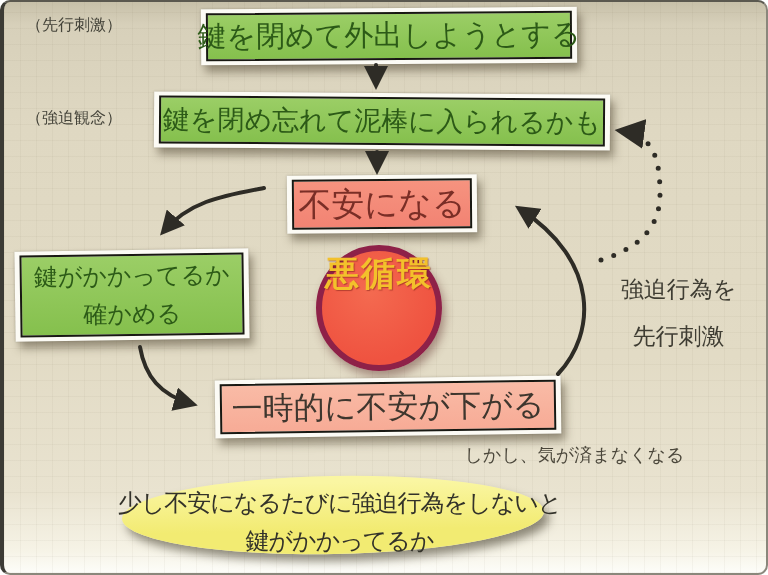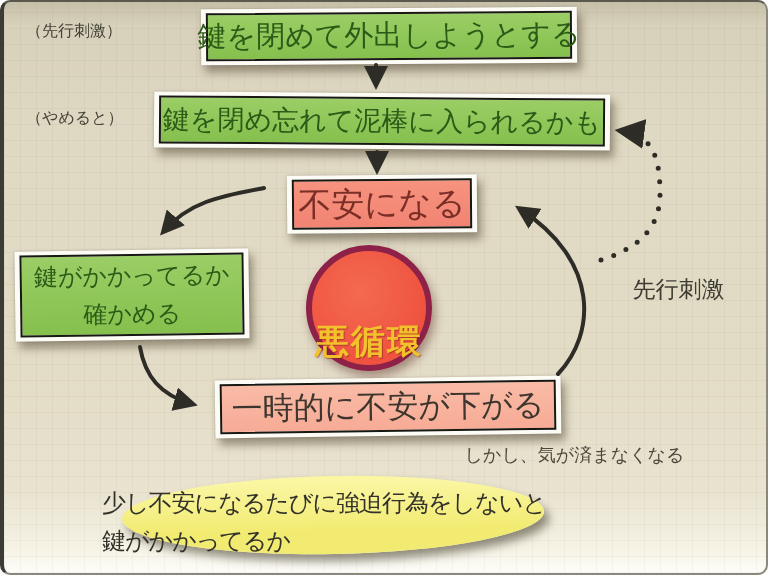--- a/index.html
+++ b/index.html
@@ -16,36 +16,36 @@
       linear-gradient(180deg,#c7c0a9 0%,#d7d0ba 4%,#dfd8c2 22%,#e2dbc5 62%,#e9e3d0 86%,#f6f3e6 96%,#fdfdf9 100%);
   }
   .lbl{position:absolute;font-size:16px;color:#45443a;letter-spacing:0px;white-space:nowrap;}
   .pbox{position:absolute;background:#fcfbf5;padding:4px 5px;
         box-shadow:4px 7px 9px rgba(75,66,46,0.5), 0 0 2px rgba(60,55,40,0.35);}
   .pbox .inner{border:2px solid #181812;display:flex;flex-direction:column;
         align-items:center;justify-content:center;white-space:nowrap;}
   .green .inner{background:linear-gradient(180deg,#9bce66,#85c04d);color:#2c5a17;}
   .salmon .inner{background:linear-gradient(180deg,#f6937f,#f28373);color:#7a2e26;}
   .peach .inner{background:linear-gradient(180deg,#f9bba6,#f7ab96);color:#3e362e;}
-  .circle{position:absolute;left:302px;top:243px;width:126px;height:126px;border-radius:50%;
+  .circle{position:absolute;left:312px;top:243px;width:126px;height:126px;border-radius:50%;
         background:radial-gradient(circle at 42% 36%,#f46a50,#ef5340 70%);
         border:6px solid #8e2148;box-sizing:border-box;
         box-shadow:3px 6px 10px rgba(90,45,40,0.45);
-        display:flex;align-items:flex-end;justify-content:center;}
+        display:flex;align-items:flex-start;justify-content:center;}
   .circle span{font-size:34px;font-weight:bold;color:#f3c12b;letter-spacing:2px;
         text-shadow:1px 1px 1px rgba(120,30,20,0.5);}
   .sidenote{position:absolute;left:597px;top:264px;width:155px;text-align:center;
         font-size:23px;line-height:47px;color:#3f3d33;}
   .caption{position:absolute;left:458px;top:441px;width:225px;text-align:center;
         font-size:18px;color:#4b473b;}
   .bubble{position:absolute;left:118px;top:474px;width:422px;height:78px;border-radius:50%;
         background:linear-gradient(180deg,#faf6a2 8%,#f2eb72 70%);
         box-shadow:5px 7px 10px rgba(60,55,38,0.55);
         transform:rotate(-1deg);}
-  .bubble-text{position:absolute;left:98px;top:482px;width:475px;
+  .bubble-text{position:absolute;left:98px;top:482px;width:475px;text-align:center;
         font-size:24px;line-height:38px;letter-spacing:-1px;color:#33322a;white-space:nowrap;}
   svg.arrows{position:absolute;left:0;top:0;z-index:20;pointer-events:none;}
   .z10{z-index:10;}
 </style>
 </head>
 <body>
 
 <div class="stage">
 
   <svg class="arrows" width="768" height="575" viewBox="0 0 768 575">
@@ -55,22 +55,22 @@
       </marker>
     </defs>
     <path d="M372,63 L372,82" stroke="#2e2c26" stroke-width="4" fill="none" stroke-linecap="round" marker-end="url(#ah)"></path>
     <path d="M373,150 L373,167" stroke="#2e2c26" stroke-width="4" fill="none" stroke-linecap="round" marker-end="url(#ah)"></path>
     <path d="M260,186 C218,194 186,199 160,229" stroke="#2e2c26" stroke-width="4" fill="none" stroke-linecap="round" marker-end="url(#ah)"></path>
     <path d="M136,345 C141,374 156,393 188,402" stroke="#2e2c26" stroke-width="4" fill="none" stroke-linecap="round" marker-end="url(#ah)"></path>
     <path d="M554,372 C592,332 596,259 516,207" stroke="#2e2c26" stroke-width="4" fill="none" stroke-linecap="round" marker-end="url(#ah)"></path>
     <path d="M597,258 C632,247 656,228 656,192 C656,154 648,133 618,129" stroke="#2e2c26" stroke-width="5" fill="none" stroke-linecap="round" stroke-dasharray="0 13.5" marker-end="url(#ah)"></path>
   </svg>
 
-  <div class="lbl" style="left:22px;top:19px;">（先行刺激）</div>
-  <div class="lbl" style="left:22px;top:106px;">（やめると）</div>
+  <div class="lbl" style="left:22px;top:13px;">（先行刺激）</div>
+  <div class="lbl" style="left:22px;top:106px;">（強迫観念）</div>
 
   <div class="pbox green z10" style="left:197px;top:6px;width:366px;transform:rotate(-0.4deg);">
     <div class="inner" style="height:44px;font-size:29px;">鍵を閉めて外出しようとする</div>
   </div>
 
   <div class="pbox green z10" style="left:150px;top:91px;width:446px;transform:rotate(0.4deg);">
     <div class="inner" style="height:44px;font-size:27px;">鍵を閉め忘れて泥棒に入られるかも</div>
   </div>
 
   <div class="pbox salmon z10" style="left:283px;top:173px;width:180px;transform:rotate(-0.5deg);">
@@ -86,20 +86,21 @@
 
   <div class="circle z10">
     <span>悪循環</span>
   </div>
 
   <div class="pbox peach z10" style="left:211px;top:376px;width:336px;transform:rotate(-0.8deg);">
     <div class="inner" style="height:46px;font-size:31px;">一時的に不安が下がる</div>
   </div>
 
   <div class="sidenote">
+    <span style="display:block;">強迫行為を</span>
     <span style="display:block;">先行刺激</span>
   </div>
 
   <div class="caption">しかし、気が済まなくなる</div>
 
   <div class="bubble"></div>
   <div class="bubble-text z10">
     <span style="display:block;">少し不安になるたびに強迫行為をしないと</span>
     <span style="display:block;">鍵がかかってるか</span>
   </div>

